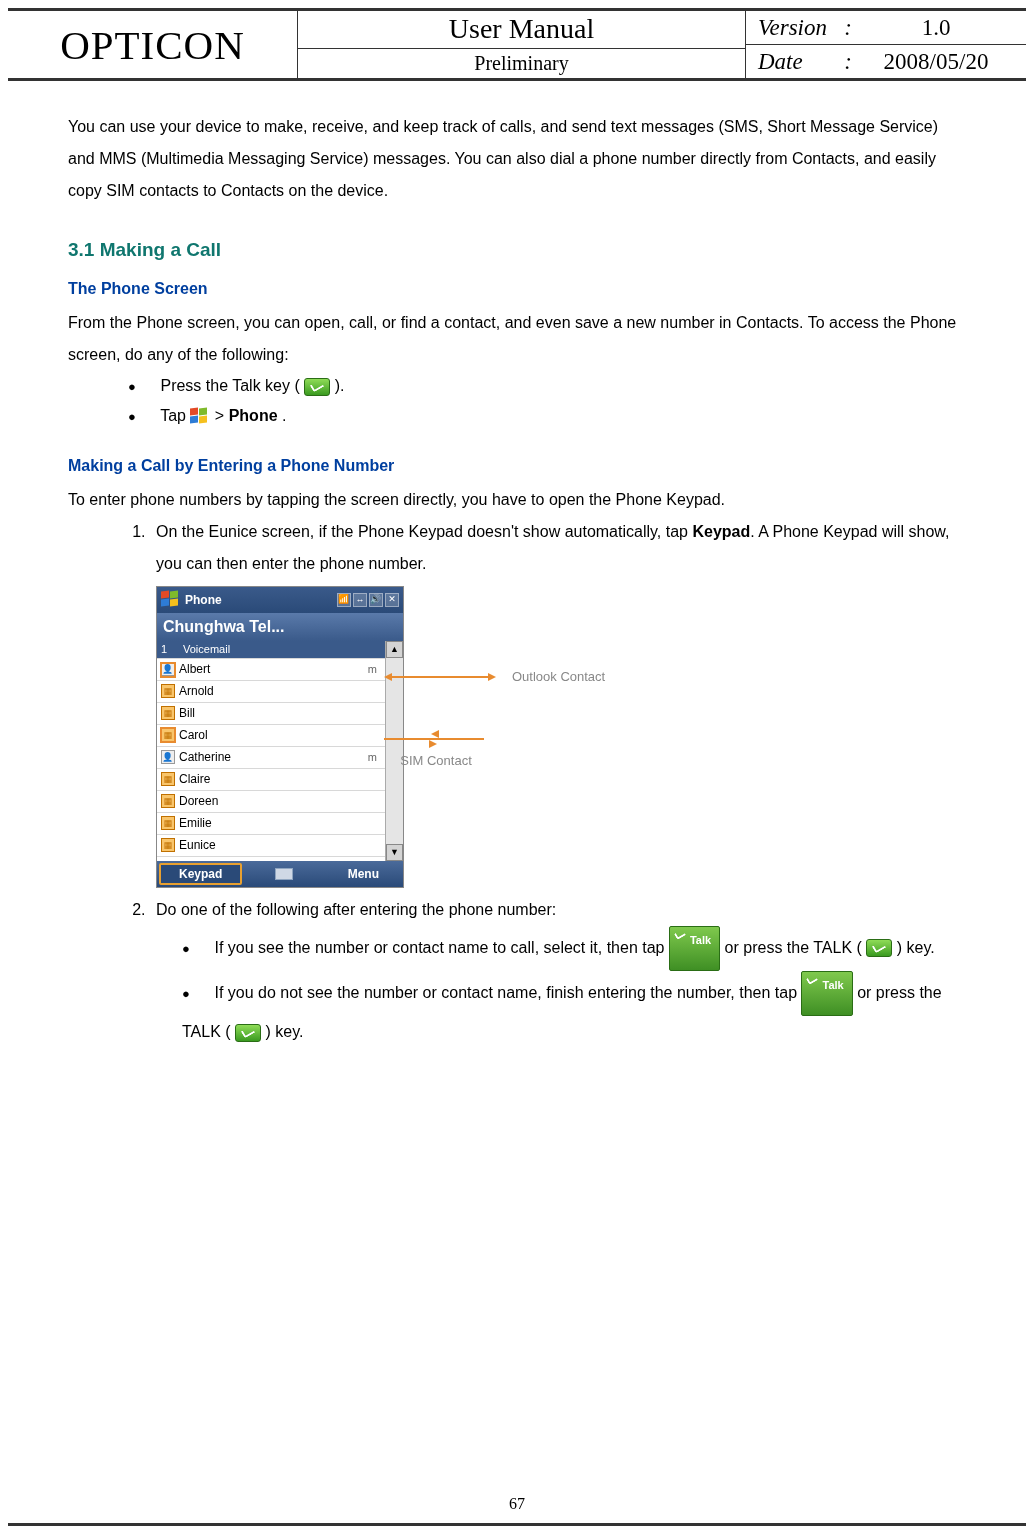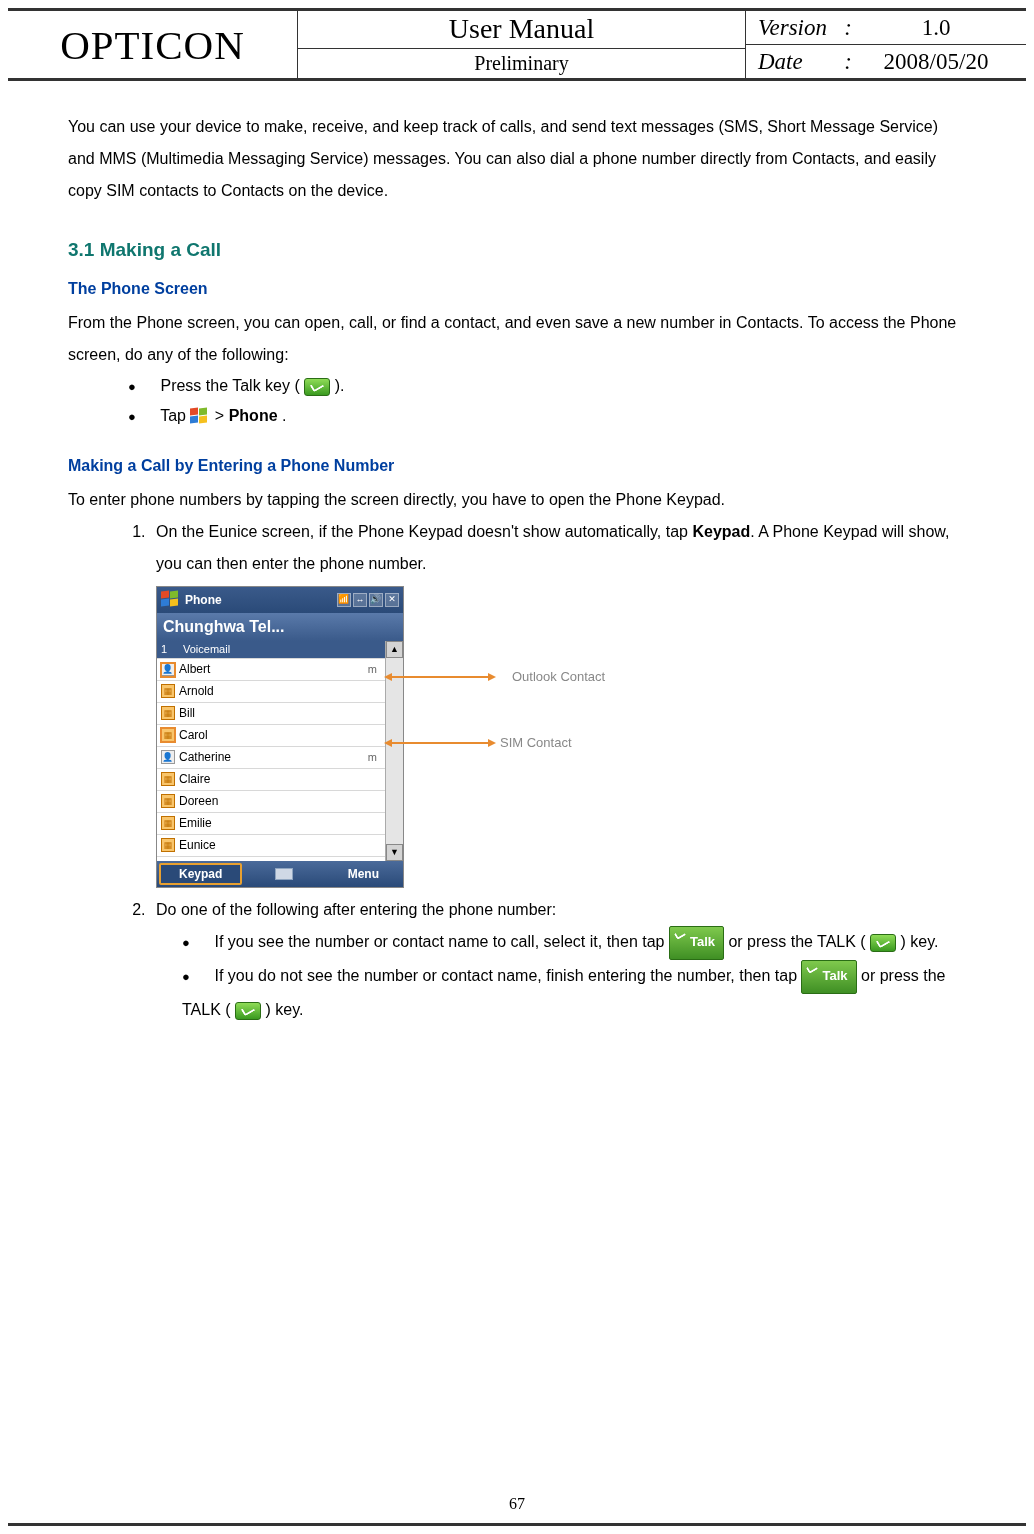--- a/index.html
+++ b/index.html
@@ -148,23 +148,23 @@
     }
     .win-icon span { position: absolute; width: 8px; height: 7px; }
     .win-icon .q1 { background: #e34a26; top:0; left:0; transform: skewY(-8deg); }
     .win-icon .q2 { background: #7fba2b; top:0; left:9px; transform: skewY(-8deg); }
     .win-icon .q3 { background: #2e7cd6; top:8px; left:0; transform: skewY(-8deg); }
     .win-icon .q4 { background: #f5c01e; top:8px; left:9px; transform: skewY(-8deg); }
     .talk-btn {
       display: inline-block;
       background: linear-gradient(#7fc94d, #3f8f24);
       color: #fff;
-      font-size: 13px;
+      font-size: 11px;
       font-weight: bold;
-      padding: 2px 8px 4px 20px;
+      padding: 2px 8px 19px 20px;
       border: 1px solid #2a6d15;
       border-radius: 2px;
       vertical-align: middle;
       position: relative;
     }
     .talk-btn::before {
       content: "";
       position: absolute;
       left: 5px; top: 4px;
       width: 8px; height: 5px;
@@ -437,21 +437,21 @@
             <div class="hl-box" style="top:75px; left:3px;"></div>
             <div class="hl-box" style="top:140px; left:3px;"></div>
           </div>
           <div class="annot-lines">
             <div class="annot" style="top:78px; left:-20px;">
               <span class="annot-arrow"></span>
               <span class="annot-line" style="width:100px;"></span>
               <span class="annot-arrow right"></span>
               <span style="margin-left:16px;">Outlook Contact</span>
             </div>
-            <div class="annot" style="top:144px; left:-20px;">
+            <div class="annot" style="top:144px; left:-20px;flex-direction:column;">
               <span class="annot-arrow"></span>
               <span class="annot-line" style="width:100px;"></span>
               <span class="annot-arrow right"></span>
               <span style="margin-left:4px;">SIM Contact</span>
             </div>
           </div>
         </div>
       </li>
       <li>
         <span>Do one of the following after entering the phone number:</span>

